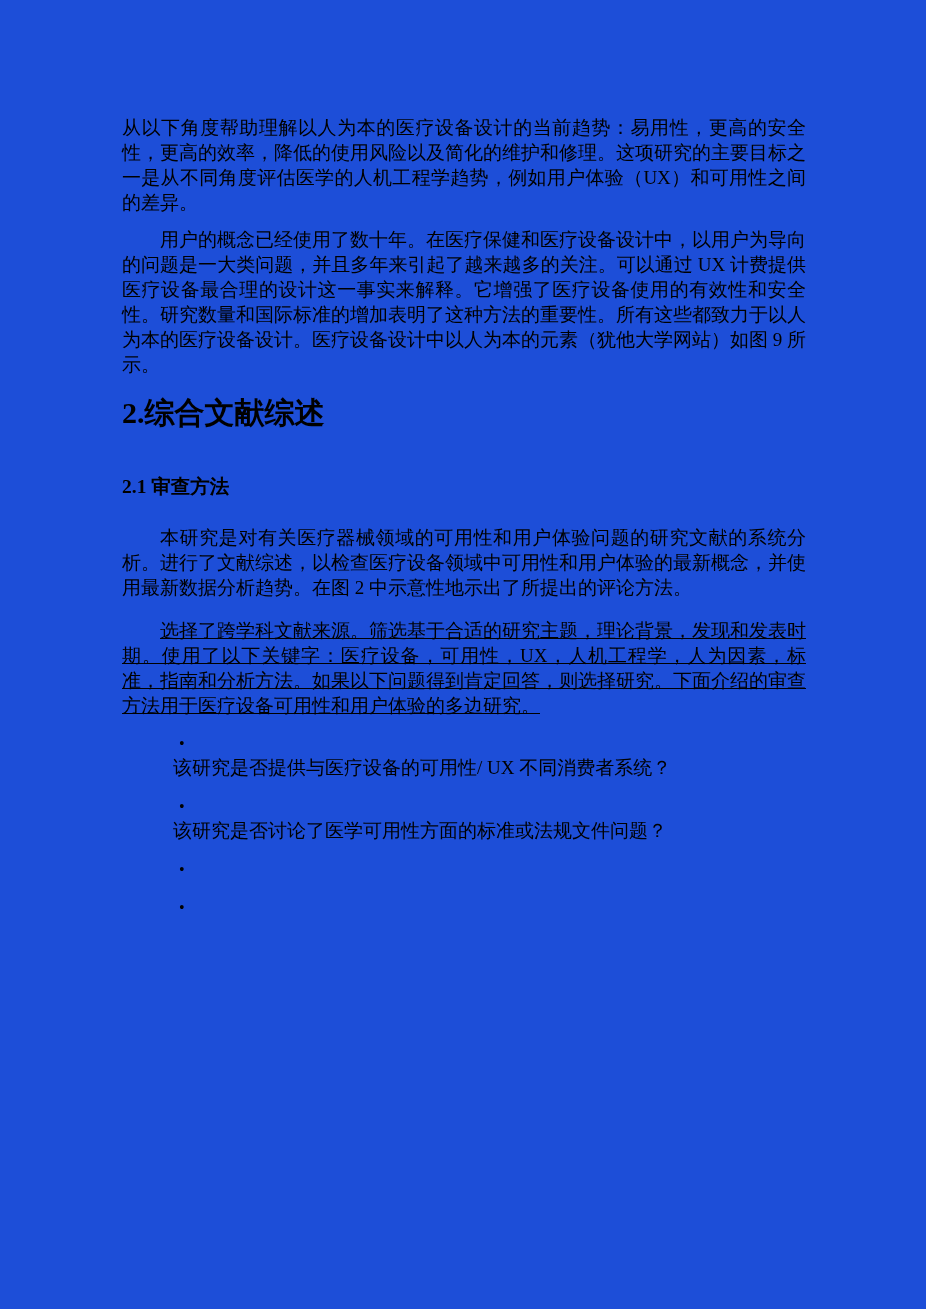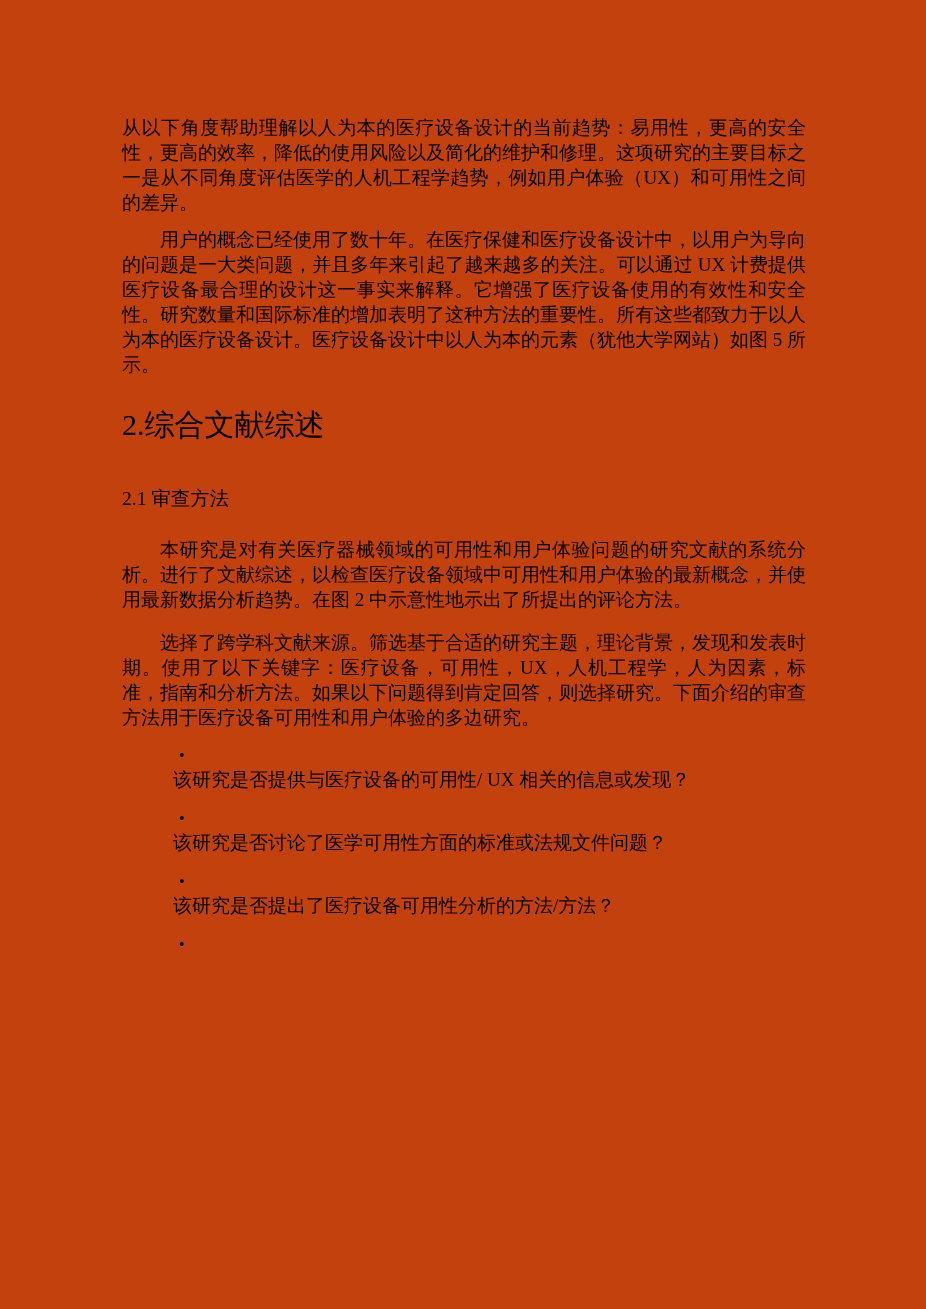--- a/index.html
+++ b/index.html
@@ -4,21 +4,21 @@
 <style>
   html, body {
     margin: 0;
     padding: 0;
     background: #ffffff;
   }
   .page {
     position: relative;
     width: 926px;
     height: 1309px;
-    background: #c2410c;
+    background: #1d4ed8;
     color: #000000;
     font-family: "Liberation Serif", "DejaVu Serif", serif;
     overflow: hidden;
   }
   .content {
     position: absolute;
     left: 122px;
     top: 115px;
     width: 684px;
     font-size: 19px;
@@ -27,36 +27,37 @@
   }
   .para {
     margin: 0 0 12px 0;
   }
   .para.indent {
     text-indent: 38px;
   }
   .section-heading {
     font-size: 30px;
     line-height: 40px;
-    font-weight: normal;
-    margin: 28px 0 0 0;
+    font-weight: bold;
+    margin: 16px 0 0 0;
     text-align: left;
   }
   .subsection-heading {
     font-size: 19.5px;
     line-height: 28px;
-    font-weight: normal;
+    font-weight: bold;
     margin: 40px 0 0 0;
     text-align: left;
   }
   .para.after-sub {
     margin-top: 24px;
   }
   .para.mid {
     margin-top: 18px;
+    text-decoration: underline;
   }
   .bullet-list {
     margin-top: 8px;
     text-align: left;
   }
   .bullet-item {
     margin-bottom: 13px;
   }
   .bullet-line {
     padding-left: 57px;
@@ -73,53 +74,52 @@
   }
 </style>
 </head>
 <body>
 
 <div class="page">
   <div class="content">
 
     <p class="para">从以下角度帮助理解以人为本的医疗设备设计的当前趋势：易用性，更高的安全性，更高的效率，降低的使用风险以及简化的维护和修理。这项研究的主要目标之一是从不同角度评估医学的人机工程学趋势，例如用户体验（UX）和可用性之间的差异。</p>
 
-    <p class="para indent">用户的概念已经使用了数十年。在医疗保健和医疗设备设计中，以用户为导向的问题是一大类问题，并且多年来引起了越来越多的关注。可以通过 UX 计费提供医疗设备最合理的设计这一事实来解释。它增强了医疗设备使用的有效性和安全性。研究数量和国际标准的增加表明了这种方法的重要性。所有这些都致力于以人为本的医疗设备设计。医疗设备设计中以人为本的元素（犹他大学网站）如图 5 所示。</p>
+    <p class="para indent">用户的概念已经使用了数十年。在医疗保健和医疗设备设计中，以用户为导向的问题是一大类问题，并且多年来引起了越来越多的关注。可以通过 UX 计费提供医疗设备最合理的设计这一事实来解释。它增强了医疗设备使用的有效性和安全性。研究数量和国际标准的增加表明了这种方法的重要性。所有这些都致力于以人为本的医疗设备设计。医疗设备设计中以人为本的元素（犹他大学网站）如图 9 所示。</p>
 
 
 
     <h1 class="section-heading">2.综合文献综述</h1>
 
     <h2 class="subsection-heading">2.1 审查方法</h2>
 
     <p class="para indent after-sub">本研究是对有关医疗器械领域的可用性和用户体验问题的研究文献的系统分析。进行了文献综述，以检查医疗设备领域中可用性和用户体验的最新概念，并使用最新数据分析趋势。在图 2 中示意性地示出了所提出的评论方法。</p>
 
     <p class="para indent mid">选择了跨学科文献来源。筛选基于合适的研究主题，理论背景，发现和发表时期。使用了以下关键字：医疗设备，可用性，UX，人机工程学，人为因素，标准，指南和分析方法。如果以下问题得到肯定回答，则选择研究。下面介绍的审查方法用于医疗设备可用性和用户体验的多边研究。</p>
 
     <div class="bullet-list">
 
       <div class="bullet-item">
         <div class="bullet-line">
           <span class="bullet-marker">•</span>
         </div>
-        <div class="bullet-text">该研究是否提供与医疗设备的可用性/ UX 相关的信息或发现？</div>
+        <div class="bullet-text">该研究是否提供与医疗设备的可用性/ UX 不同消费者系统？</div>
       </div>
 
       <div class="bullet-item">
         <div class="bullet-line">
           <span class="bullet-marker">•</span>
         </div>
         <div class="bullet-text">该研究是否讨论了医学可用性方面的标准或法规文件问题？</div>
       </div>
 
       <div class="bullet-item">
         <div class="bullet-line">
           <span class="bullet-marker">•</span>
         </div>
-        <div class="bullet-text">该研究是否提出了医疗设备可用性分析的方法/方法？</div>
       </div>
 
       <div class="bullet-item">
         <div class="bullet-line">
           <span class="bullet-marker">•</span>
         </div>
         <div class="bullet-text"></div>
       </div>
 
     </div>

